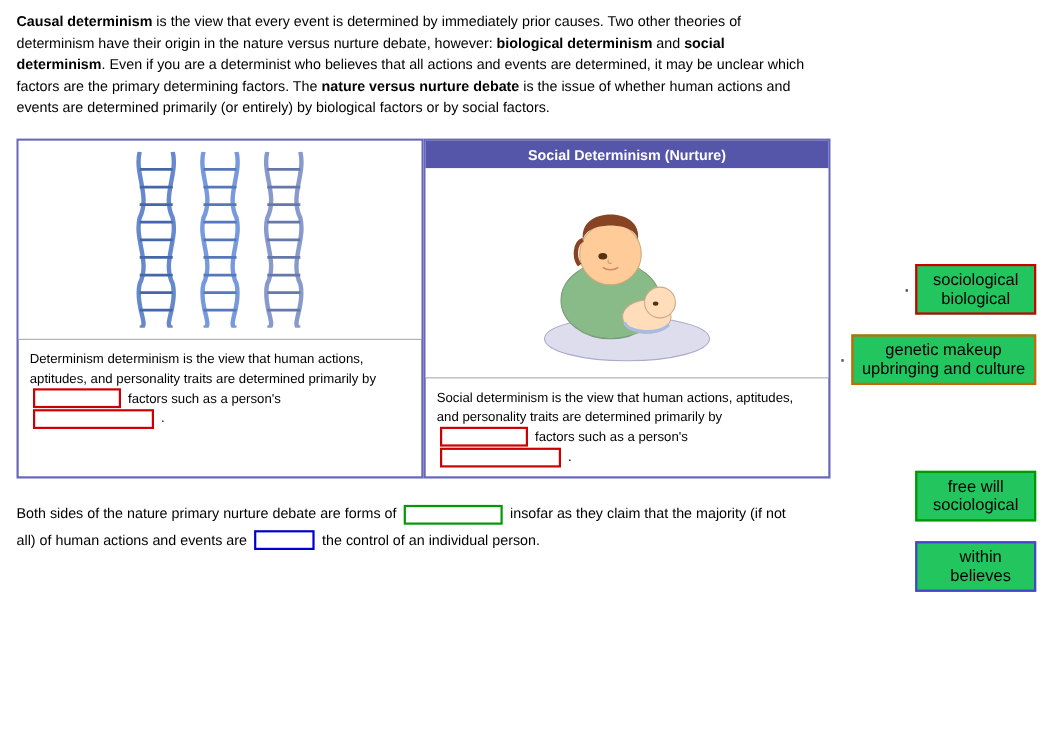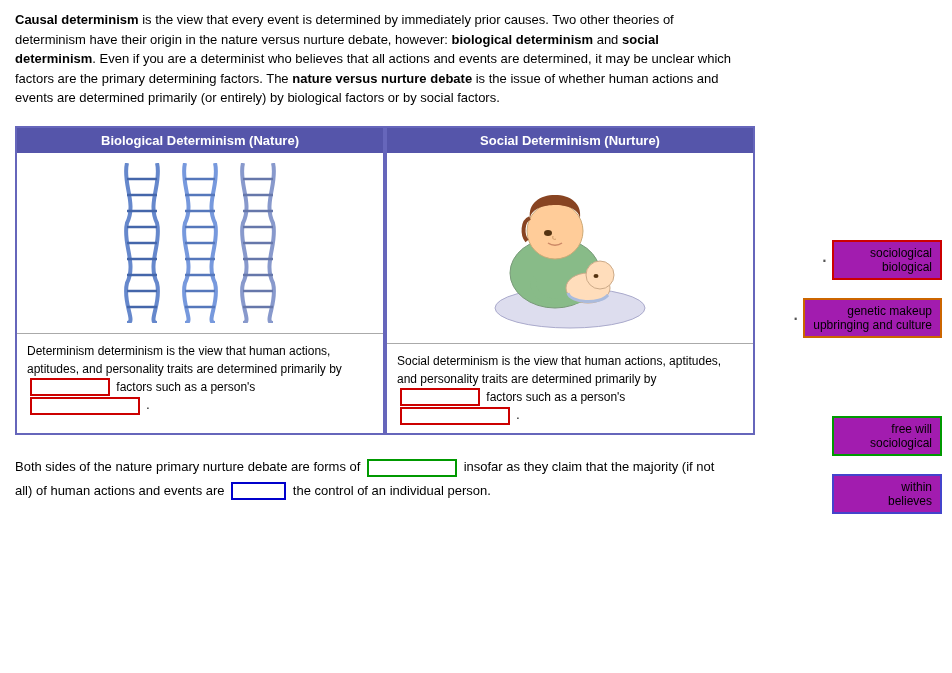--- a/index.html
+++ b/index.html
@@ -104,23 +104,23 @@
       top: 240px;
       display: flex;
       flex-direction: column;
       gap: 18px;
       align-items: flex-end;
     }
 
     .annotation-box {
       border: 2px solid #cc0000;
       padding: 4px 8px;
-      font-size: 12px;
-      text-align: right;
-      background: #a21caf;
+      font-size: 15px;
+      text-align: center;
+      background: #22c55e;
       min-width: 110px;
     }
     .annotation-box.orange {
       border-color: #cc6600;
     }
     .annotation-box.green {
       border-color: #009900;
     }
     .annotation-box.blue-purple {
       border-color: #4444cc;
@@ -130,21 +130,20 @@
 </head>
 <body>
 
 <div class="intro-text">
   <b>Causal determinism</b><span> is the view that every event is determined by immediately prior causes. Two other theories of determinism have their origin in the nature versus nurture debate, however: </span><b>biological determinism</b><span> and </span><b>social determinism</b><span>. Even if you are a determinist who believes that all actions and events are determined, it may be unclear which factors are the primary determining factors. The </span><b>nature versus nurture debate</b><span> is the issue of whether human actions and events are determined primarily (or entirely) by biological factors or by social factors.</span>
 </div>
 
 <div class="diagrams-row">
 
   <div class="diagram-box">
-    <div class="diagram-header">Biological Determinism (Nature)</div>
     <div class="diagram-image-area">
 
       <div class="dna-container">
         <svg width="50" height="160" viewBox="0 0 50 160">
           <defs>
             <linearGradient id="dnaGrad1" x1="0%" y1="0%" x2="100%" y2="0%">
               <stop offset="0%" style="stop-color:#6688cc;stop-opacity:1"></stop>
               <stop offset="50%" style="stop-color:#aaccff;stop-opacity:1"></stop>
               <stop offset="100%" style="stop-color:#6688cc;stop-opacity:1"></stop>
             </linearGradient>

